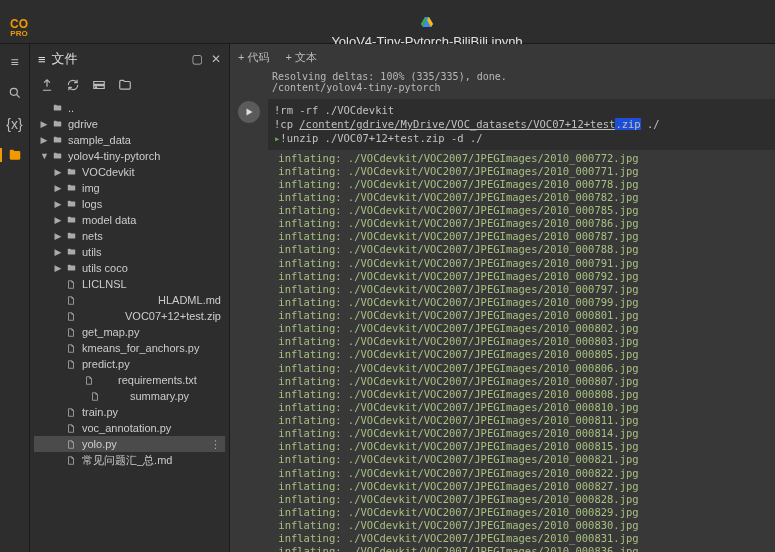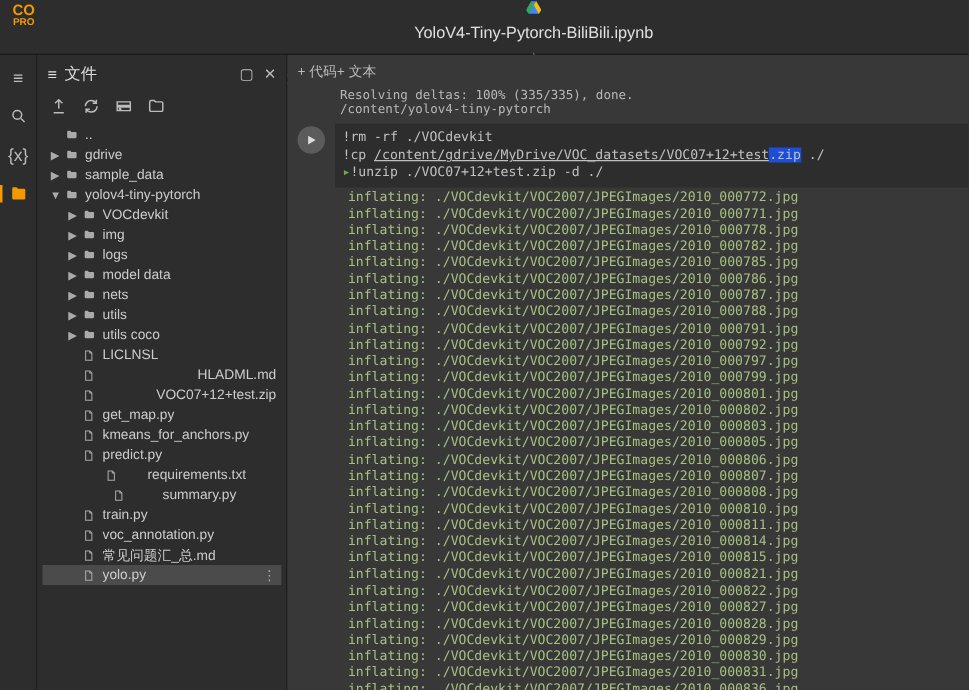--- a/index.html
+++ b/index.html
@@ -9,21 +9,21 @@
   font-family: "Segoe UI", Arial, sans-serif;
   font-size: 12px;
   color: #d0d0d0;
   overflow: hidden;
 }
 .topbar {
   height: 44px;
   background: #2d2d2d;
   display: flex;
   align-items: flex-start;
-  padding: 0 6px 0 6px;
+  padding: 16px 6px 0 6px;
   border-bottom: 1px solid #1a1a1a;
   gap: 45px;
 }
 .co-logo {
   color: #f29900;
   font-weight: 700;
   font-size: 12px;
   padding: 2px 4px 0 4px;
   text-align: center;
   line-height: 1;
@@ -86,21 +86,21 @@
 .ficon.folder { color: #aaa; }
 .fname { flex: 1; white-space: nowrap; overflow: hidden; text-overflow: ellipsis; }
 .more { color: #aaa; }
 .content {
   flex: 1;
   background: #383838;
   overflow: hidden;
   display: flex; flex-direction: column;
 }
 .content-tools {
-  display: flex; gap: 0;
+  display: flex; gap: 16px;
   padding: 6px 8px;
   color: #bbb;
   font-size: 11px;
 }
 .content-tools span { cursor: pointer; }
 .outblock {
   font-family: Consolas, monospace;
   font-size: 10px;
   color: #b8b8b8;
   padding: 0 0 0 42px;
@@ -412,40 +412,40 @@
         <div class="node" style="padding-left: 20px;">
           <span class="caret"></span>
           <span class="ficon">
             <svg width="10" height="11" viewBox="0 0 24 24" fill="none" stroke="#aaa" stroke-width="2">
               <path d="M6 3h8l4 4v14H6z"></path>
               <path d="M14 3v4h4"></path>
             </svg>
           </span>
           <span class="fname">voc_annotation.py</span>
         </div>
-        <div class="node" style="padding-left: 20px;">
-          <span class="caret"></span>
-          <span class="ficon">
-            <svg width="10" height="11" viewBox="0 0 24 24" fill="none" stroke="#aaa" stroke-width="2">
-              <path d="M6 3h8l4 4v14H6z"></path>
-              <path d="M14 3v4h4"></path>
-            </svg>
-          </span>
-          <span class="fname">常见问题汇_总.md</span>
-        </div>
         <div class="node selected" style="padding-left: 20px;">
           <span class="caret"></span>
           <span class="ficon">
             <svg width="10" height="11" viewBox="0 0 24 24" fill="none" stroke="#aaa" stroke-width="2">
               <path d="M6 3h8l4 4v14H6z"></path>
               <path d="M14 3v4h4"></path>
             </svg>
           </span>
           <span class="fname">yolo.py</span>
           <span class="more">⋮</span>
+        </div>
+        <div class="node" style="padding-left: 20px;">
+          <span class="caret"></span>
+          <span class="ficon">
+            <svg width="10" height="11" viewBox="0 0 24 24" fill="none" stroke="#aaa" stroke-width="2">
+              <path d="M6 3h8l4 4v14H6z"></path>
+              <path d="M14 3v4h4"></path>
+            </svg>
+          </span>
+          <span class="fname">常见问题汇_总.md</span>
         </div>
       </div>
   </div>
 
   <div class="content">
     <div class="content-tools">
       <span>+ 代码</span>
       <span>+ 文本</span>
     </div>
     <div class="outblock" id="preout">Resolving deltas: 100% (335/335), done.

